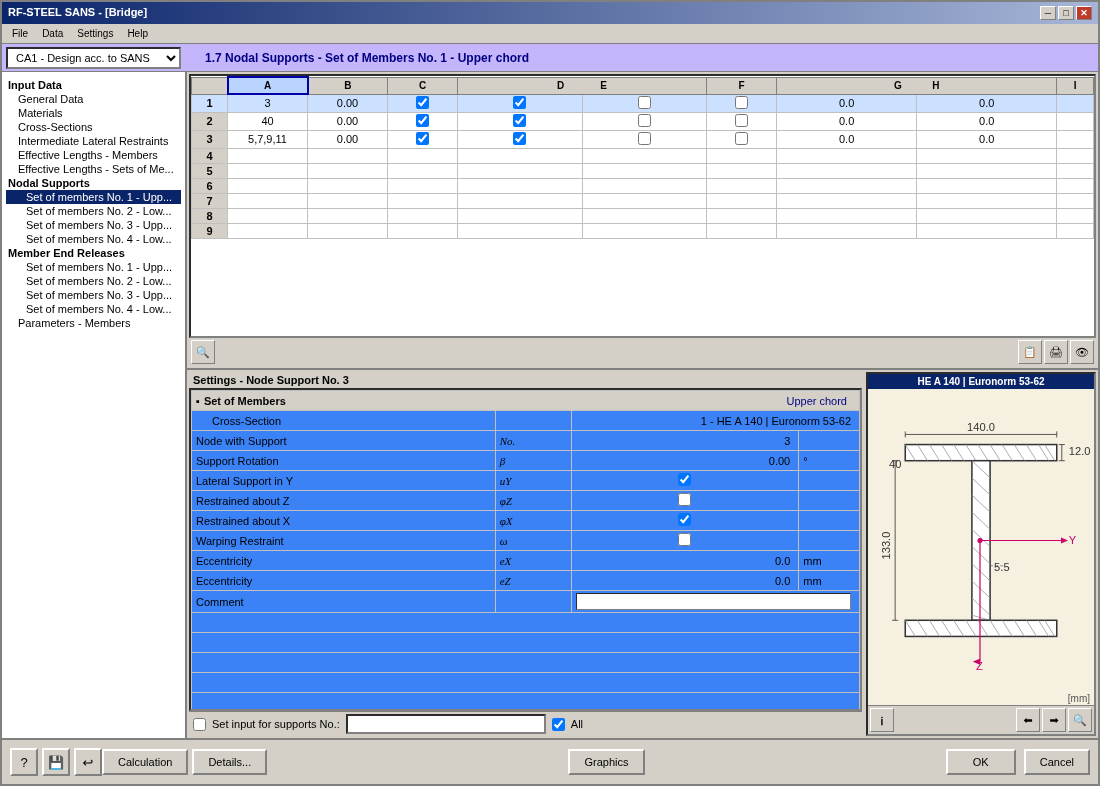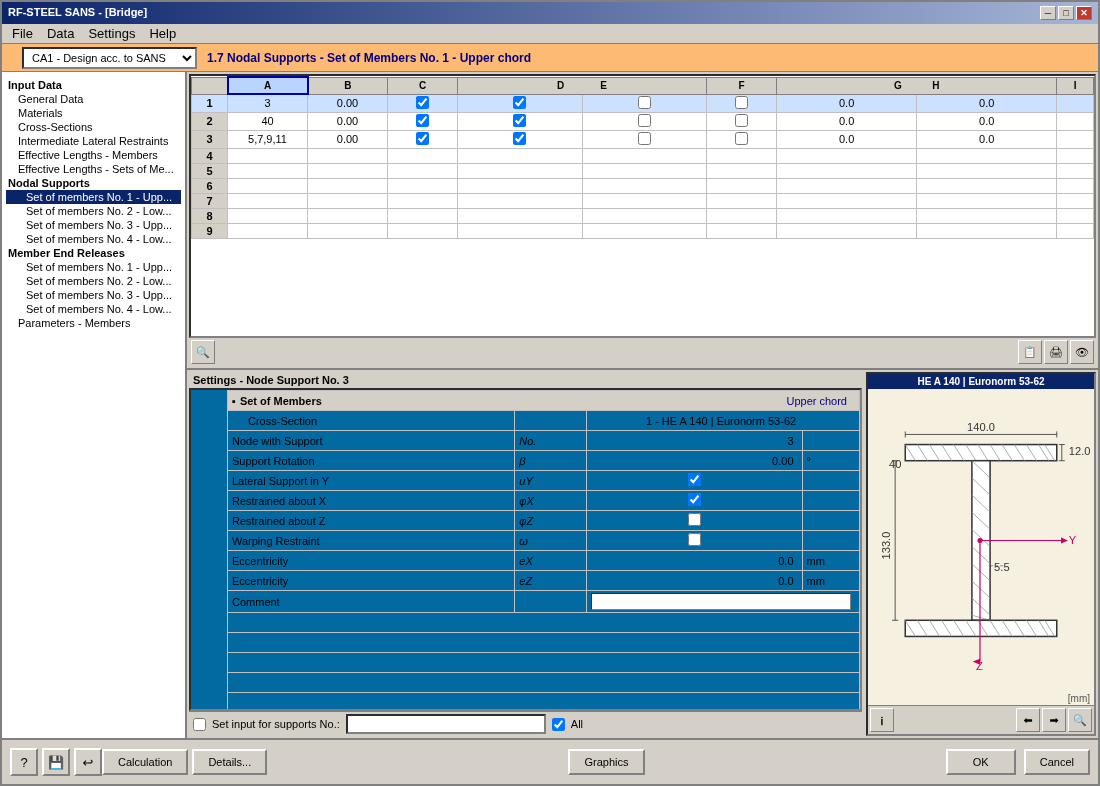--- a/index.html
+++ b/index.html
@@ -8,24 +8,24 @@
     
     .window { width: 1100px; height: 786px; background: #d4d0c8; border: 2px solid #808080; display: flex; flex-direction: column; }
     .title-bar { background: linear-gradient(to right, #0a246a, #a6b5d7); color: white; padding: 4px 6px; display: flex; justify-content: space-between; align-items: flex-start; height: 22px; }
     .title-bar-text { font-size: 11px; font-weight: bold; }
     .title-bar-controls { display: flex; gap: 2px; }
     .title-bar-btn { width: 16px; height: 14px; background: #d4d0c8; border: 1px solid #808080; border-top-color: #fff; border-left-color: #fff; font-size: 9px; cursor: pointer; display: flex; align-items: center; justify-content: center; }
     .title-bar-btn.close-btn { background: #c0392b; color: white; font-weight: bold; }
     
     
     .menu-bar { background: #d4d0c8; border-bottom: 1px solid #808080; padding: 2px 4px; display: flex; gap: 2px; height: 20px; align-items: center; }
-    .menu-item { padding: 1px 6px; cursor: pointer; font-size: 13px; }
-    
-    
-    .toolbar { background: #fdba74; border-bottom: 1px solid #808080; padding: 2px 20px; display: flex; align-items: center; gap: 2px; height: 28px; }
+    .menu-item { padding: 1px 6px; cursor: pointer; font-size: 10px; }
+    
+    
+    .toolbar { background: #c4b5fd; border-bottom: 1px solid #808080; padding: 2px 4px; display: flex; align-items: center; gap: 16px; height: 28px; }
     .dropdown-select { height: 22px; border: 2px inset #808080; background: white; padding: 0 4px; font-size: 11px; width: 175px; }
     .toolbar-title { font-size: 12px; color: #000080; font-weight: bold; padding-left: 8px; }
     
     
     .main-content { display: flex; flex: 1; overflow: hidden; }
     
     
     .left-panel { width: 185px; background: white; border-right: 2px solid #808080; overflow-y: auto; padding: 4px 0; }
     .tree-section { padding: 2px 4px; }
     .tree-header { font-weight: bold; font-size: 11px; padding: 1px 2px; color: #000; }
@@ -53,25 +53,25 @@
     .table-toolbar { display: flex; justify-content: space-between; padding: 2px; background: #d4d0c8; }
     .table-toolbar-left, .table-toolbar-right { display: flex; gap: 2px; }
     .tb-btn { width: 24px; height: 24px; background: #d4d0c8; border: 1px solid #808080; border-top-color: #fff; border-left-color: #fff; cursor: pointer; display: flex; align-items: center; justify-content: center; font-size: 11px; }
     
     
     .bottom-split { height: 370px; display: flex; background: #d4d0c8; border-top: 2px solid #808080; }
     
     
     .settings-panel { flex: 1; display: flex; flex-direction: column; padding: 2px; overflow: hidden; }
     .settings-title { font-weight: bold; font-size: 11px; padding: 2px 4px; background: #d4d0c8; }
-    .settings-table-container { flex: 1; overflow: auto; background: #0369a1; border: 2px inset #808080; padding-left: 36px; }
+    .settings-table-container { flex: 1; overflow: auto; background: #3b82f6; border: 2px inset #808080; }
     table.settings-table { width: 100%; border-collapse: collapse; font-size: 11px; }
     table.settings-table td { border: 1px solid #c0c0c0; padding: 2px 4px; height: 20px; }
     table.settings-table td.label-col { color: #000; width: 200px; }
-    table.settings-table td.sym-col { width: 50px; font-style: italic; }
+    table.settings-table td.sym-col { width: 50px; font-style: italic; font-family: Liberation Serif, serif; }
     table.settings-table td.val-col { width: 150px; text-align: right; padding-right: 8px; }
     table.settings-table td.unit-col { width: 40px; }
     table.settings-table .section-row td { background: #d4d0c8; font-weight: bold; }
     .checkbox-cell { text-align: center; }
     input[type="checkbox"] { width: 13px; height: 13px; }
     
     
     .settings-bottom { display: flex; align-items: center; padding: 2px 4px; gap: 6px; background: #d4d0c8; border-top: 1px solid #808080; }
     .settings-bottom input[type="checkbox"] { width: 13px; height: 13px; }
     .settings-bottom-input { width: 200px; height: 20px; border: 2px inset #808080; background: white; }
@@ -300,50 +300,50 @@
               <tbody>
                 <tr class="section-row">
                   <td colspan="4">
                     <span style="margin-right:4px">▪</span>Set of Members
                     <span style="float:right;margin-right:8px;color:#000080;font-weight:normal">Upper chord</span>
                   </td>
                 </tr>
                 <tr>
                   <td class="label-col" style="padding-left:20px">Cross-Section</td>
                   <td class="sym-col"></td>
-                  <td class="val-col" colspan="2" style="text-align:center">1 - HE A 140 | Euronorm 53-62</td>
+                  <td class="val-col" colspan="2" style="text-align:right">1 - HE A 140 | Euronorm 53-62</td>
                 </tr>
                 <tr>
                   <td class="label-col">Node with Support</td>
                   <td class="sym-col">No.</td>
                   <td class="val-col" style="text-align:right">3</td>
                   <td class="unit-col"></td>
                 </tr>
                 <tr>
                   <td class="label-col">Support Rotation</td>
                   <td class="sym-col">β</td>
                   <td class="val-col">0.00</td>
                   <td class="unit-col">°</td>
                 </tr>
                 <tr>
                   <td class="label-col">Lateral Support in Y</td>
                   <td class="sym-col">uY</td>
                   <td class="checkbox-cell"><input type="checkbox" checked="" style=""></td>
                   <td class="unit-col"></td>
                 </tr>
                 <tr>
+                  <td class="label-col">Restrained about Z</td>
+                  <td class="sym-col" style="font-style:italic">φZ</td>
+                  <td class="checkbox-cell"><input type="checkbox" style=""></td>
+                  <td class="unit-col"></td>
+                </tr>
+                <tr>
                   <td class="label-col">Restrained about X</td>
                   <td class="sym-col" style="font-style:italic">φX</td>
                   <td class="checkbox-cell"><input type="checkbox" checked="" style=""></td>
-                  <td class="unit-col"></td>
-                </tr>
-                <tr>
-                  <td class="label-col">Restrained about Z</td>
-                  <td class="sym-col" style="font-style:italic">φZ</td>
-                  <td class="checkbox-cell"><input type="checkbox" style=""></td>
                   <td class="unit-col"></td>
                 </tr>
                 <tr>
                   <td class="label-col">Warping Restraint</td>
                   <td class="sym-col">ω</td>
                   <td class="checkbox-cell"><input type="checkbox" style=""></td>
                   <td class="unit-col"></td>
                 </tr>
                 <tr>
                   <td class="label-col">Eccentricity</td>

